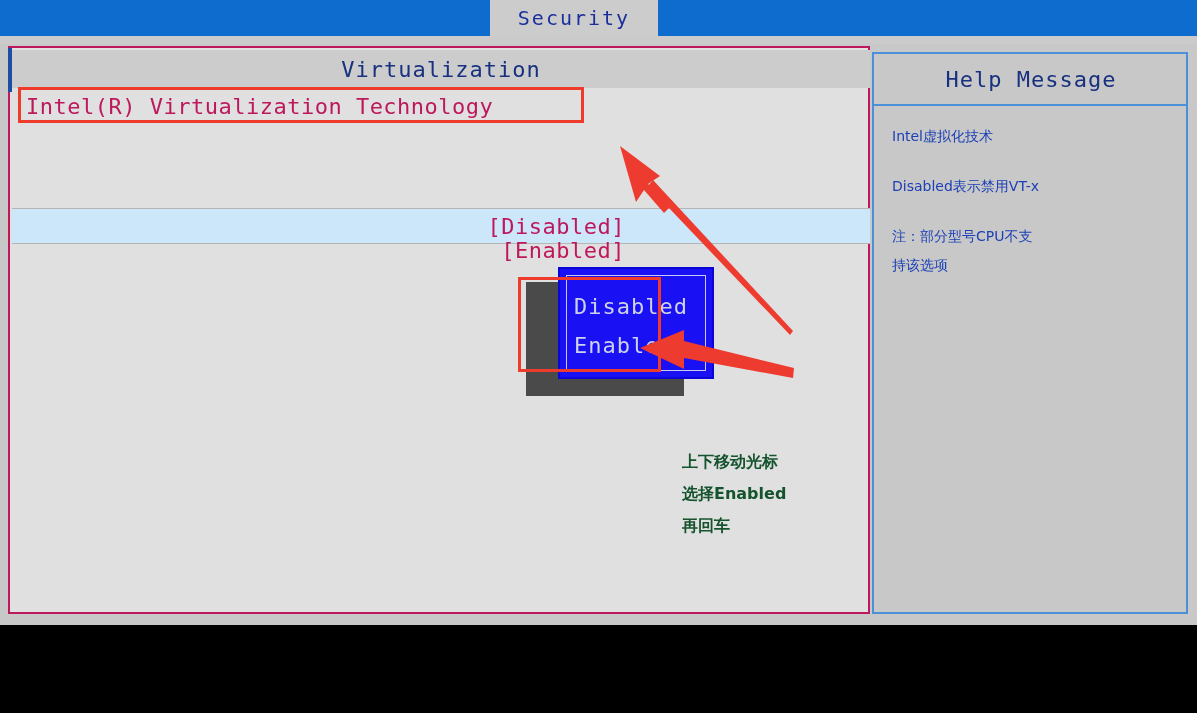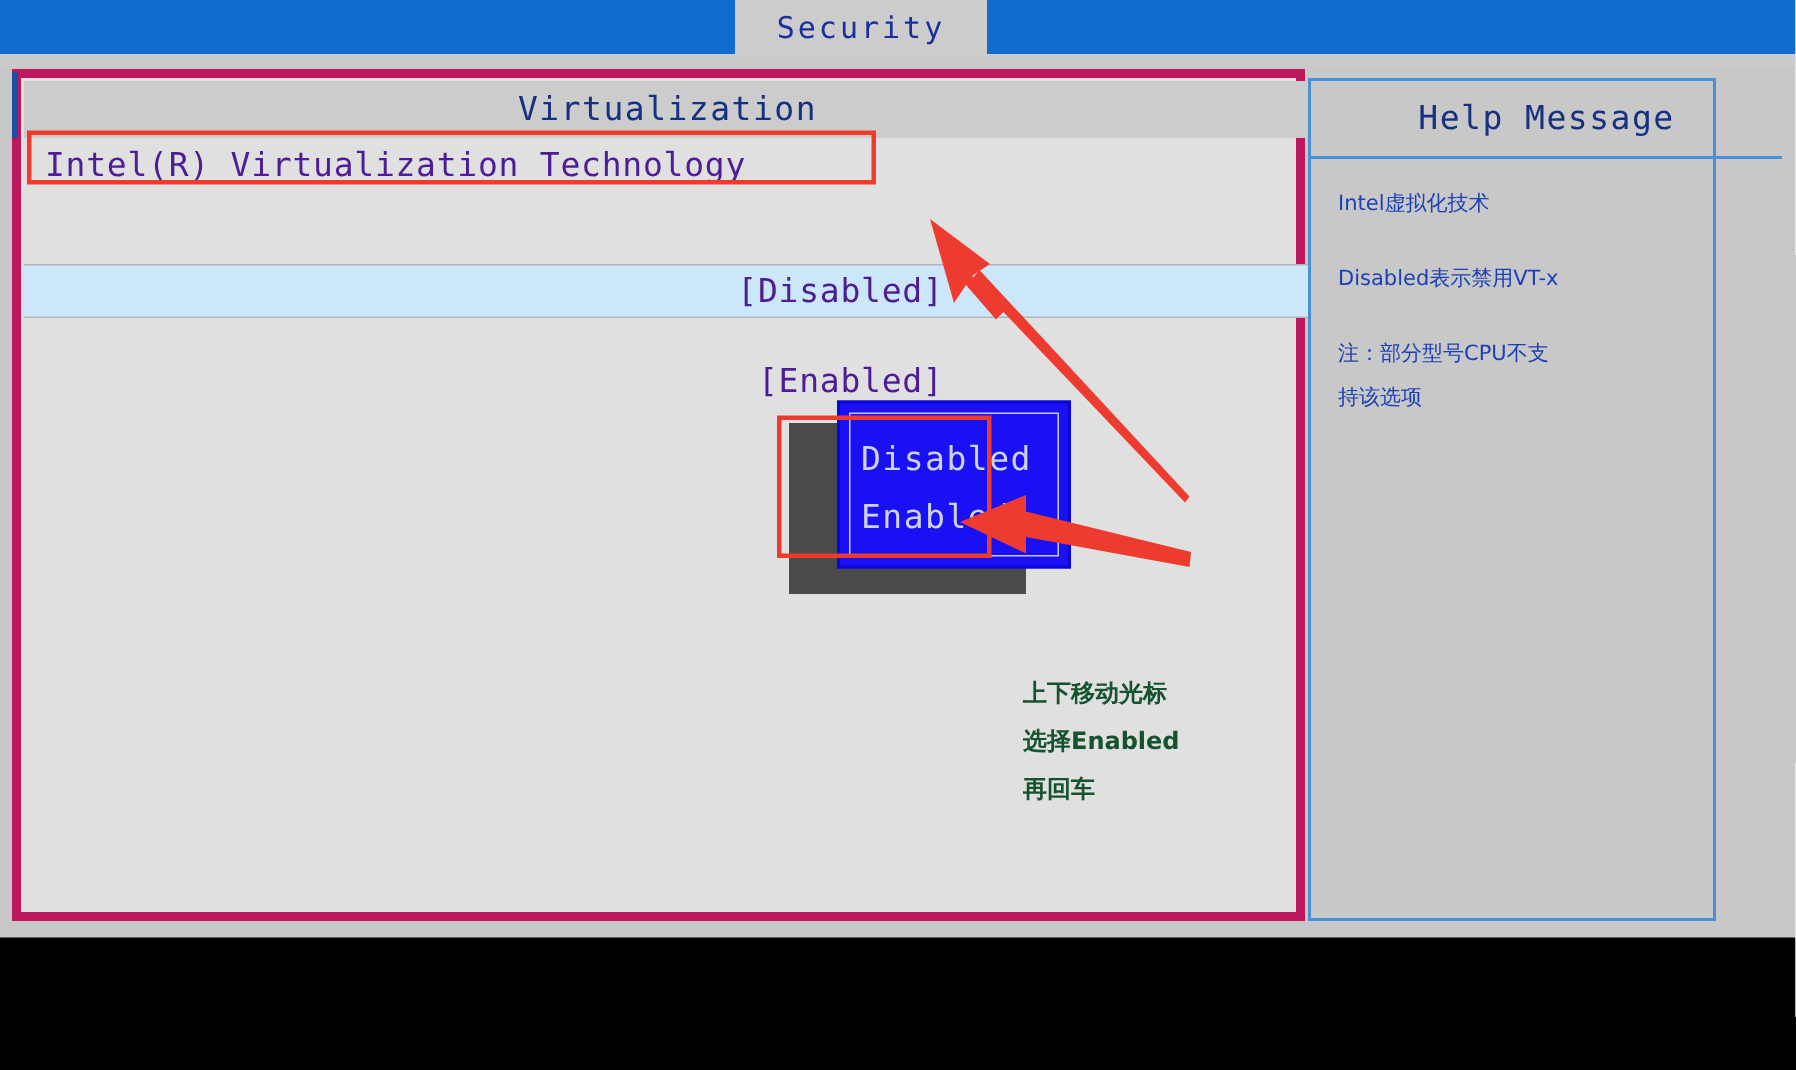--- a/index.html
+++ b/index.html
@@ -26,21 +26,21 @@
     letter-spacing: 2px; font-family: "DejaVu Sans Mono", monospace;
   }
   .tabgap {
     position: absolute; left: 0; top: 36px; width: 1197px; height: 8px;
     background: #cbcbcb;
   }
 
   
   .main-panel {
     position: absolute; left: 8px; top: 46px; width: 862px; height: 568px;
-    border: 6px solid #be185d;
+    border: 2px solid #be185d;
     background: #e0e0e0;
   }
   .scroll-thumb {
     position: absolute; left: 8px; top: 48px; width: 4px; height: 44px;
     background: #1c4fa1;
   }
   .group-header {
     position: absolute; left: 2px; top: 2px; width: 858px; height: 38px;
     background: #cccccc;
     display: flex; align-items: center; justify-content: center;
@@ -48,23 +48,23 @@
   .group-header .label {
     color: #17307f; font-size: 22px; letter-spacing: 1px;
   }
 
   .row {
     position: absolute; left: 2px; width: 858px; height: 32px;
     display: flex; align-items: center;
   }
   .row.name   { justify-content: flex-start; padding-left: 14px; }
   .row.value  { justify-content: flex-end;  padding-right: 245px; }
-  .row.sel    { background: #cde7fa; border-top: 1px solid #b5b5b5; border-bottom: 1px solid #b5b5b5; }
+  .row.sel    { background: #cde7fa; border-top: 1px solid #b5b5b5; border-bottom: 1px solid #b5b5b5; margin-top: 36px; }
   .row .txt {
-    color: #4c1d95; font-size: 22px; letter-spacing: 0.5px;
+    color: #be185d; font-size: 22px; letter-spacing: 0.5px;
     white-space: nowrap;
   }
 
   
   #row-vt-name   { top: 42px; }
   #row-vt-value  { top: 124px; height: 36px; }
   #row-vtd-name  { top: 155px; }
   #row-vtd-value { top: 186px; }
 
   
@@ -102,21 +102,21 @@
 
   
   .note {
     position: absolute; left: 682px; top: 446px; width: 200px;
     color: #14532d; font-size: 16px; line-height: 32px;
     font-family: "DejaVu Sans", sans-serif; font-weight: 700;
   }
 
   
   .help-panel {
-    position: absolute; left: 872px; top: 52px; width: 272px; height: 562px;
+    position: absolute; left: 872px; top: 52px; width: 316px; height: 562px;
     border: 2px solid #4a90d9;
     background: #c8c8c8;
   }
   .help-title {
     position: absolute; left: 0; top: 0; width: 314px; height: 52px;
     display: flex; align-items: center; justify-content: center;
     border-bottom: 2px solid #4a90d9;
   }
   .help-title .label { color: #17307f; font-size: 22px; letter-spacing: 1px; }
   .help-body { position: absolute; left: 0; top: 54px; width: 314px; padding: 14px 16px 0 18px; }

